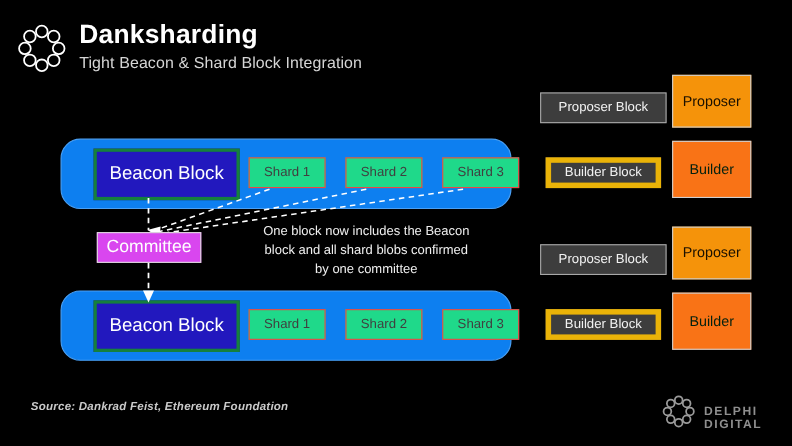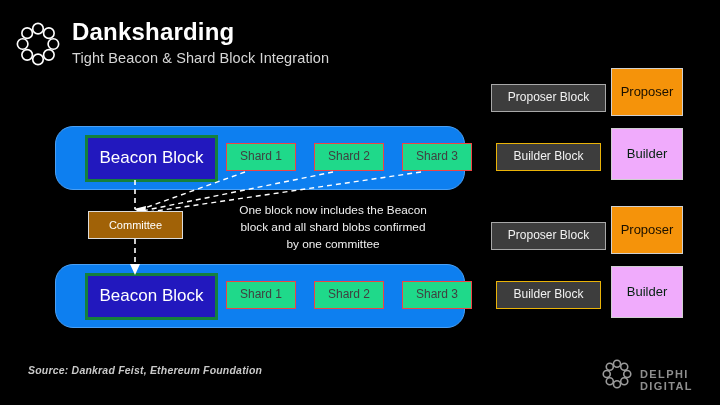--- a/index.html
+++ b/index.html
@@ -32,40 +32,40 @@
   }
   .beacon.top { top:135px; }
   .beacon.bottom { top:273px; }
 
   .shard { width:70px; height:28px; background:#1fd98a; border:1px solid #ef4444;
            color:#404040; font-size:12px; }
   .shard.s1 { left:210px; } .shard.s2 { left:298px; } .shard.s3 { left:386px; }
   .shard.top { top:143px; } .shard.bottom { top:281px; }
 
   .builder-block { left:480px; width:105px; height:28px; background:#3d3d3d;
-                   border:1px solid #eab308; color:#f2f2f2; font-size:12px; }
+                   border:5px solid #eab308; color:#f2f2f2; font-size:12px; }
   .builder-block.top { top:143px; } .builder-block.bottom { top:281px; }
 
   .proposer-block { left:475px; width:115px; height:28px; background:#3d3d3d;
                     border:1px solid #a8a8a8; color:#f2f2f2; font-size:12px; }
   .proposer-block.top { top:84px; } .proposer-block.bottom { top:222px; }
 
   .proposer { left:595px; width:72px; height:48px; background:#f5930a;
               border:1px solid #cfcfcf; color:#1a1000; font-size:13px; }
   .proposer.top { top:68px; } .proposer.bottom { top:206px; }
 
-  .builder { left:595px; width:72px; height:52px; background:#f0abfc;
+  .builder { left:595px; width:72px; height:52px; background:#f97316;
              border:1px solid #cfcfcf; color:#04210f; font-size:13px; }
   .builder.top { top:128px; } .builder.bottom { top:266px; }
 
   
   .committee {
     position:absolute; left:88px; top:211px; width:95px; height:28px;
-    background:#a16207; border:1px solid #dcdcdc; color:#ffffff;
-    display:flex; align-items:center; justify-content:center; font-size:11px;
+    background:#d946ef; border:1px solid #dcdcdc; color:#ffffff;
+    display:flex; align-items:center; justify-content:center; font-size:16px;
   }
 
   
   .annotation {
     position:absolute; left:222px; top:202px; width:222px;
     text-align:center; font-size:11.8px; line-height:1.42; color:#f0f0f0;
   }
 
   
   .vec { position:absolute; inset:0; width:720px; height:405px; pointer-events:none; }

